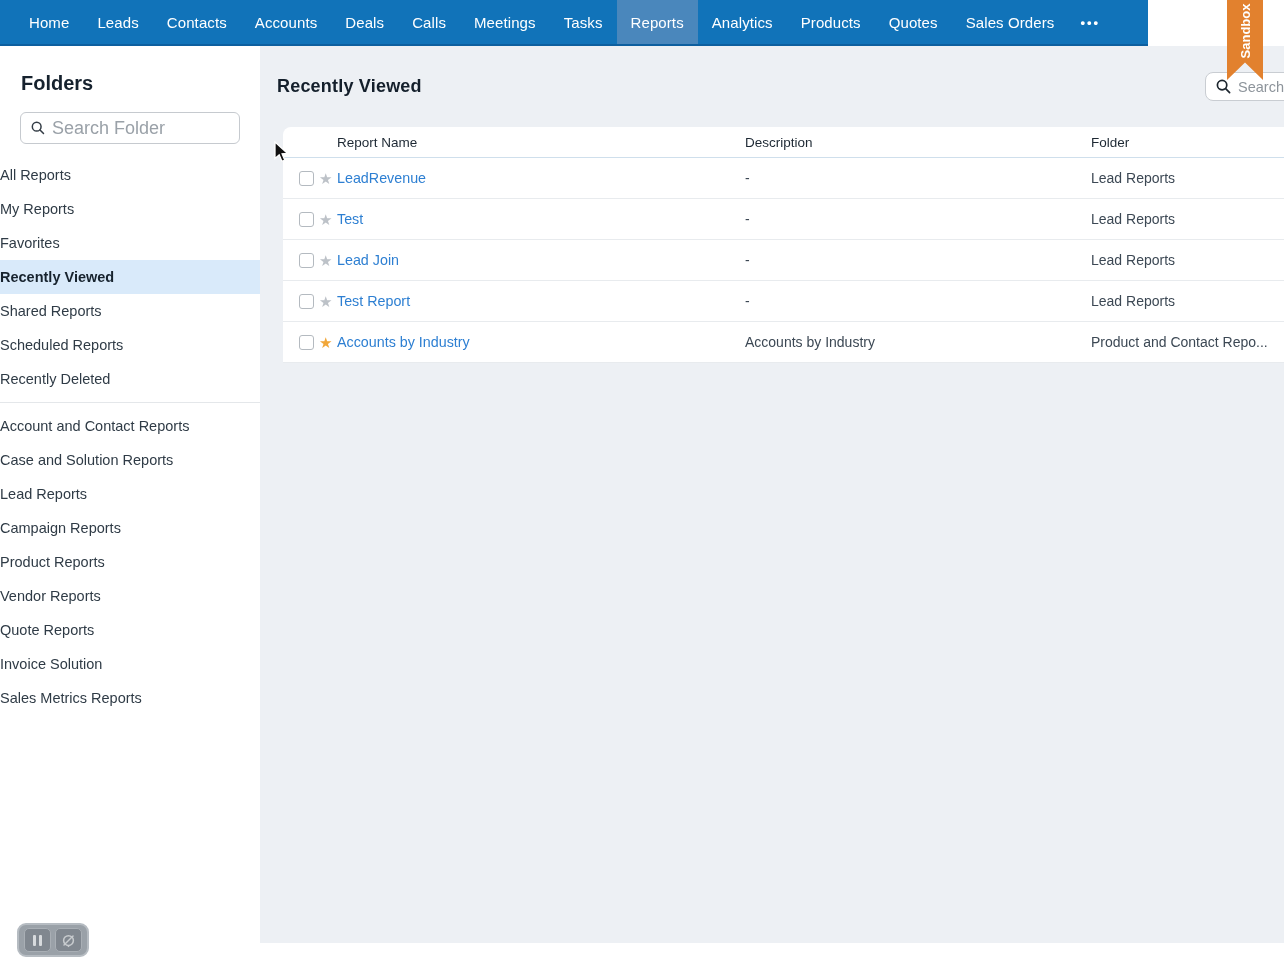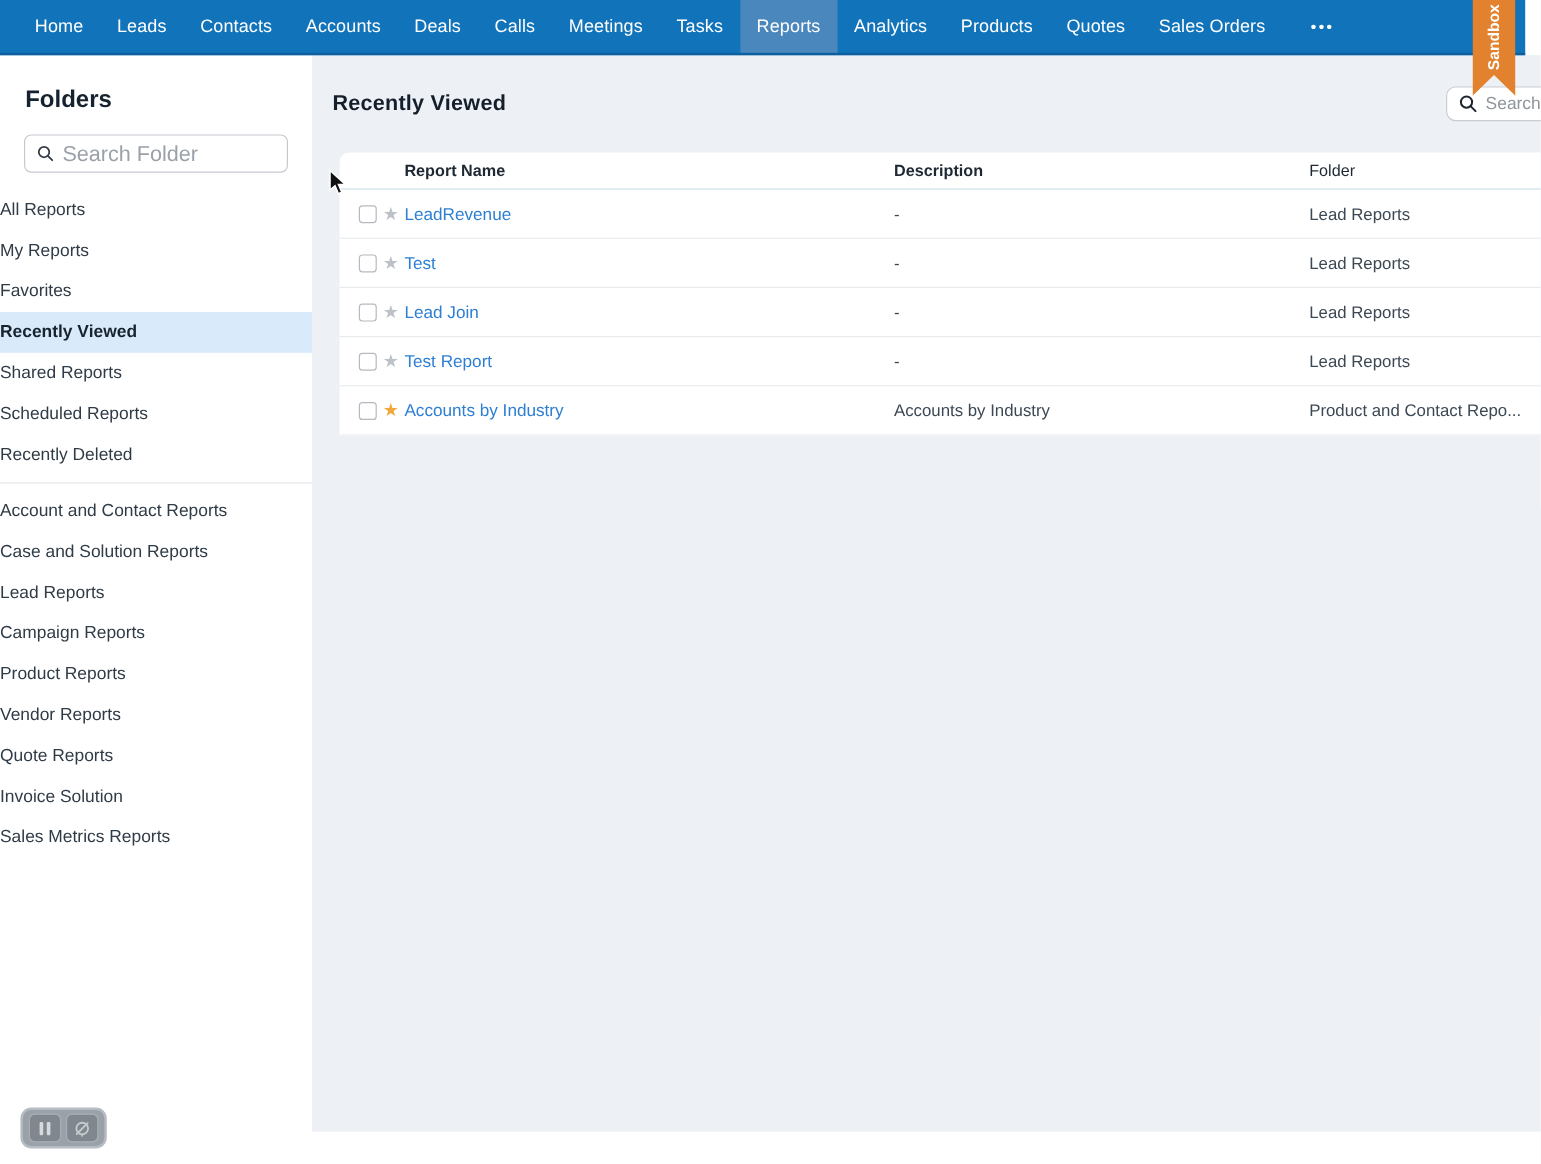--- a/index.html
+++ b/index.html
@@ -5,24 +5,24 @@
   * { margin:0; padding:0; box-sizing:border-box; }
   html,body { width:1284px; height:970px; }
   body {
     position:relative; overflow:hidden; background:#ffffff;
     font-family:"Liberation Sans", sans-serif;
     -webkit-font-smoothing:antialiased;
   }
 
   
   .topnav {
-    position:absolute; left:0; top:0; width:1271px; height:46px;
+    position:absolute; left:0; top:0; width:1148px; height:46px;
     background:var(--nav-bg,#1173b9);
     border-bottom:2px solid var(--nav-bottom-line,#0d5f9f);
-    display:flex; align-items:stretch; padding-left:15px; z-index:20;gap:12px;
+    display:flex; align-items:stretch; padding-left:15px; z-index:20;
   }
   .topnav .items { display:flex; align-items:stretch; }
   .nav-item {
     display:flex; align-items:center; padding:0 14px;
     color:#fff; font-size:15px; font-weight:500; letter-spacing:.1px;
     white-space:nowrap; cursor:pointer;
   }
   .nav-item.active { background:var(--nav-active-bg,#4a87bc); }
   .more-btn {
     display:flex; align-items:center; padding:0 12px; color:#fff;
@@ -101,21 +101,21 @@
     font-size:13.5px; color:#1d2833; font-weight:500;
   }
   .trow {
     display:flex; align-items:center; height:41px;
     border-bottom:1px solid #e8ebee; font-size:14px; color:#3c4854;
   }
   .col-select { width:54px; display:flex; align-items:center; flex:none; }
   .col-name   { width:408px; flex:none; padding-right:10px; }
   .col-desc   { width:346px; flex:none; padding-right:10px; }
   .col-folder { flex:1; min-width:0; white-space:nowrap; overflow:hidden; }
-  .thead .col-name, .thead .col-desc { padding-left:0;font-weight:bold; }
+  .thead .col-name, .thead .col-desc { padding-left:0; }
   .row-check {
     width:15px; height:15px; margin-left:16px; flex:none;
     border:1.6px solid #b4bac0; border-radius:3px; background:#fff; cursor:pointer;
   }
   .row-star {
     margin-left:5px; font-size:15px; line-height:15px;
     color:var(--star-gray,#bdc2c8); cursor:pointer;
   }
   .row-star.gold { color:var(--star-gold,#f1a73a); }
   .report-link { color:var(--link,#2d7fd2); font-size:14.3px; cursor:pointer; text-decoration:none;text-align:right; }

